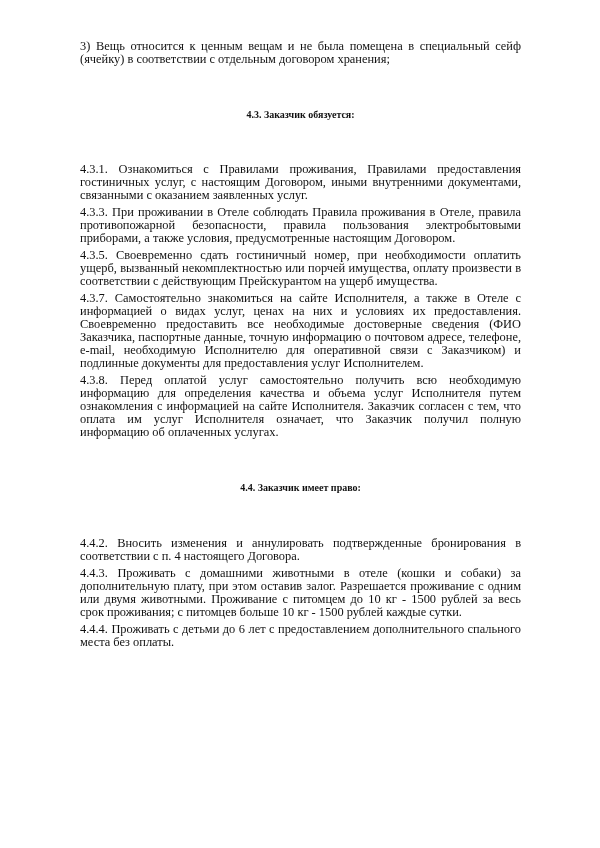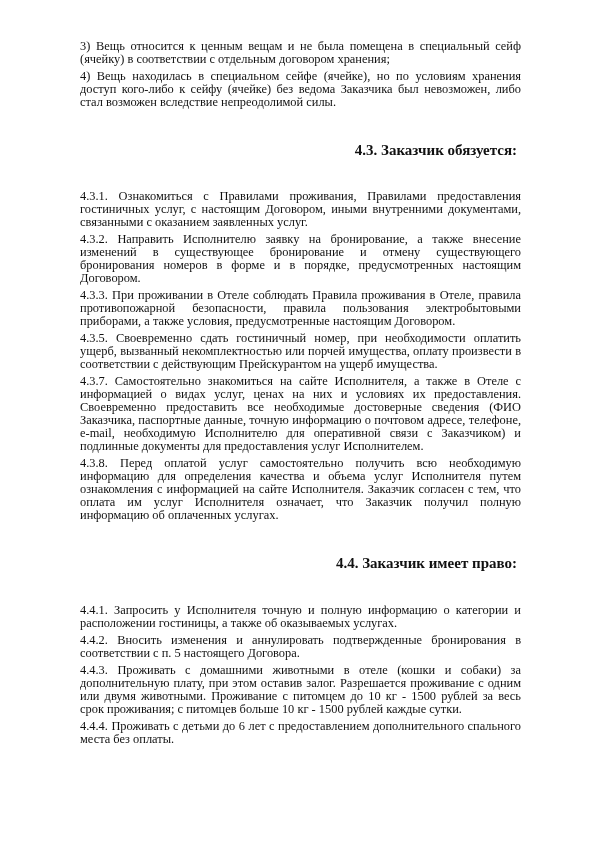--- a/index.html
+++ b/index.html
@@ -32,64 +32,61 @@
     padding: 0;
     font-size: 12.4px;
     line-height: 13px;
     text-align: justify;
     text-justify: inter-word;
     hyphens: none;
     color: #111111;
   }
   .heading {
     font-weight: bold;
-    font-size: 15px;
+    font-size: 10px;
     line-height: 16.4px;
-    text-align: right;
-    margin: 8px;
+    text-align: center;
+    margin: 16px;
   }
   .spacer-lg {
     height: 21px;
   }
   .spacer-md {
     height: 20px;
   }
   .num {
     font-weight: normal;
   }
   
   p:last-child { text-align: justify; }
 </style>
 </head>
 <body>
 
 <div class="page">
   <div class="content">
 
     <p>3) Вещь относится к ценным вещам и не была помещена в специальный сейф (ячейку) в соответствии с отдельным договором хранения;</p>
-    <p>4) Вещь находилась в специальном сейфе (ячейке), но по условиям хранения доступ кого-либо к сейфу (ячейке) без ведома Заказчика был невозможен, либо стал возможен вследствие непреодолимой силы.</p>
 
     <div class="spacer-lg"></div>
 
     <p class="heading">4.3. Заказчик обязуется:</p>
 
     <div class="spacer-md"></div>
 
     <p><span class="num">4.3.1.</span> <span>Ознакомиться с Правилами проживания, Правилами предоставления гостиничных услуг, с настоящим Договором, иными внутренними документами, связанными с оказанием заявленных услуг.</span></p>
-    <p><span class="num">4.3.2.</span> <span>Направить Исполнителю заявку на бронирование, а также внесение изменений в существующее бронирование и отмену существующего бронирования номеров в форме и в порядке, предусмотренных настоящим Договором.</span></p>
     <p><span class="num">4.3.3.</span> <span>При проживании в Отеле соблюдать Правила проживания в Отеле, правила противопожарной безопасности, правила пользования электробытовыми приборами, а также условия, предусмотренные настоящим Договором.</span></p>
     <p><span class="num">4.3.5.</span> <span>Своевременно сдать гостиничный номер, при необходимости оплатить ущерб, вызванный некомплектностью  или порчей имущества, оплату произвести в соответствии с действующим Прейскурантом на ущерб имущества.</span></p>
     <p><span class="num">4.3.7.</span> <span>Самостоятельно знакомиться на сайте Исполнителя, а также в Отеле с информацией о видах услуг, ценах на них и условиях их предоставления. Своевременно предоставить все необходимые достоверные сведения (ФИО Заказчика, паспортные данные, точную информацию о почтовом адресе, телефоне, e-mail, необходимую Исполнителю для оперативной связи с Заказчиком) и подлинные документы для предоставления услуг Исполнителем.</span></p>
     <p><span class="num">4.3.8.</span> <span>Перед оплатой услуг самостоятельно получить всю необходимую информацию для определения качества и объема услуг Исполнителя путем ознакомления с информацией на сайте Исполнителя. Заказчик согласен с тем, что оплата им услуг Исполнителя означает, что Заказчик получил полную информацию об оплаченных услугах.</span></p>
 
     <div class="spacer-lg"></div>
 
     <p class="heading">4.4. Заказчик имеет право:</p>
 
     <div class="spacer-md"></div>
 
-    <p><span class="num">4.4.1.</span> <span>Запросить у Исполнителя точную и полную информацию о категории и расположении гостиницы, а также об оказываемых услугах.</span></p>
-    <p><span class="num">4.4.2.</span> <span>Вносить изменения и аннулировать подтвержденные бронирования в соответствии с п. 5 настоящего Договора.</span></p>
+    <p><span class="num">4.4.2.</span> <span>Вносить изменения и аннулировать подтвержденные бронирования в соответствии с п. 4 настоящего Договора.</span></p>
     <p><span class="num">4.4.3.</span> <span>Проживать с домашними животными в отеле (кошки и собаки) за дополнительную плату, при этом оставив залог.  Разрешается проживание с одним или двумя животными. Проживание с питомцем до 10 кг - 1500 рублей за весь срок проживания; с питомцев больше 10 кг - 1500 рублей каждые сутки.</span></p>
     <p><span class="num">4.4.4.</span> <span>Проживать с детьми до 6 лет с предоставлением дополнительного спального места без оплаты.</span></p>
 
   </div>
 </div>
 
 </body></html>

